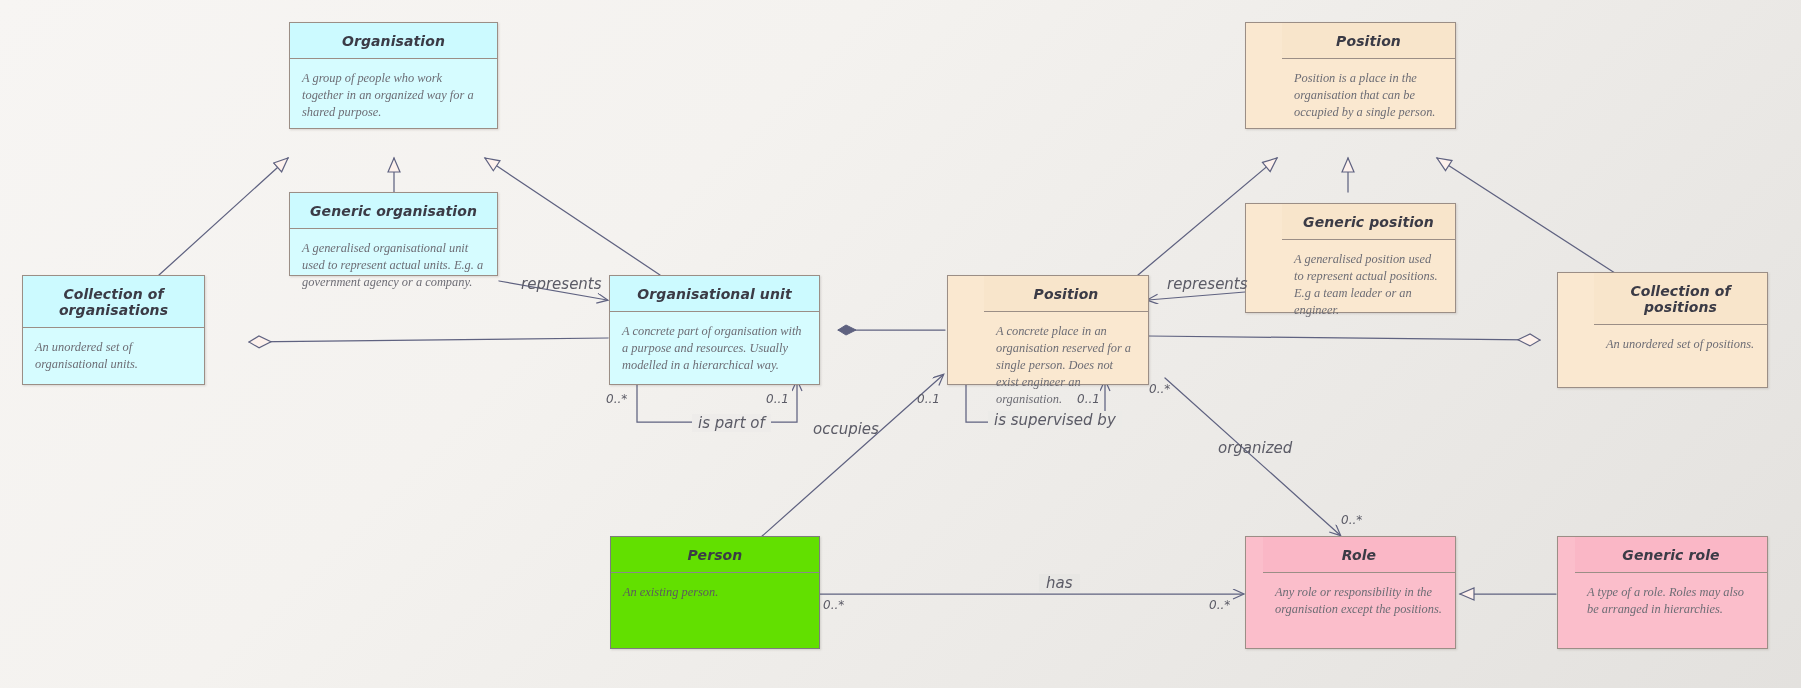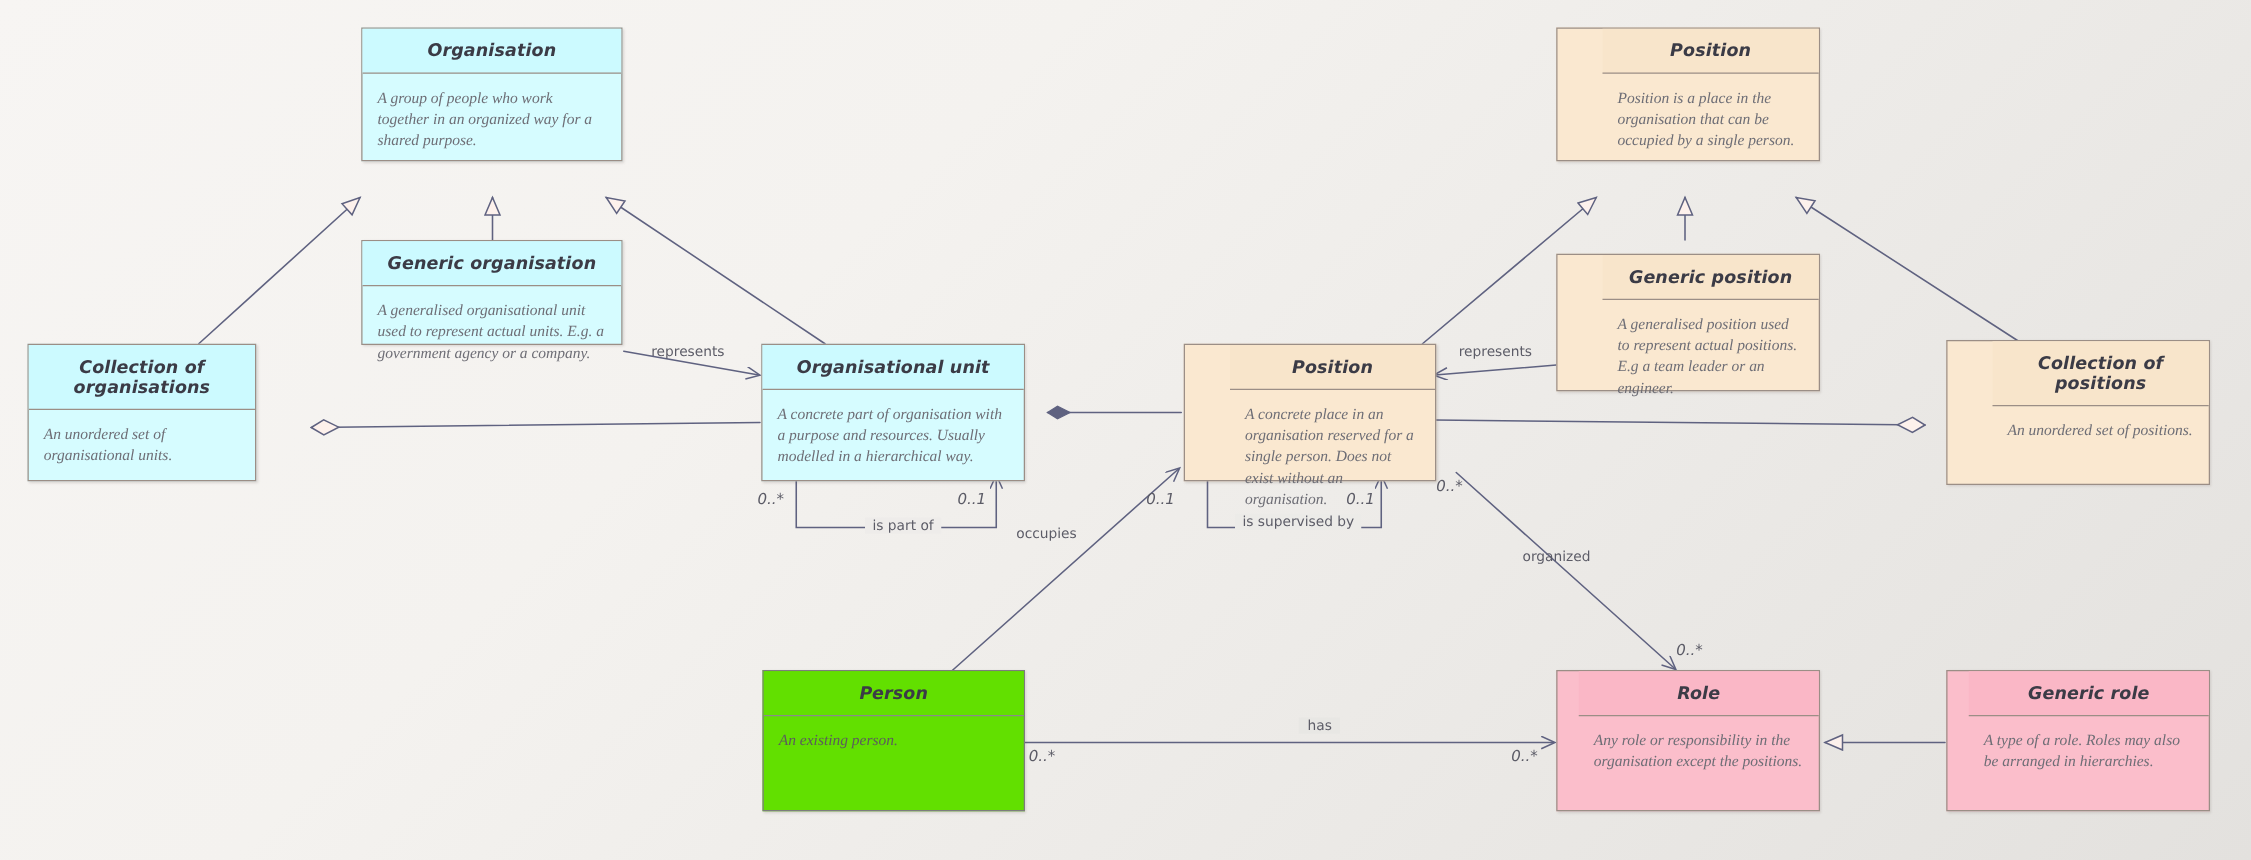--- a/index.html
+++ b/index.html
@@ -59,21 +59,22 @@
   .pal-green { background: #62e000; }
   .pal-green .uml-title { background: #62e000; }
   .pal-green .uml-title, .pal-green .uml-body { border-color: #7d7d7d; }
   .pal-green { border-color: #7d7d7d; }
   .pal-green .uml-title { border-bottom-color: #8a8a8a; }
   .pal-green .uml-body { color: #5c5c5c; }
 
   .edge-label {
     position: absolute;
     font-family: "DejaVu Sans", sans-serif;
-    font-size: 11px;
+    font-style: italic;
+    font-size: 15px;
     color: #5b5b66;
     white-space: nowrap;
     pointer-events: none;
   }
   .mult-label {
     position: absolute;
     font-family: "DejaVu Sans", sans-serif;
     font-style: italic;
     font-size: 12px;
     color: #5b5b66;
@@ -166,21 +167,21 @@
     <div class="uml-body">Position is a place in the organisation that can be occupied by a single person.</div>
   </div>
 
   <div class="uml-class pal-peach" style="left:1245px; top:203px; width:211px; height:110px;">
     <div class="uml-title">Generic position</div>
     <div class="uml-body">A generalised position used to represent actual positions. E.g a team leader or an engineer.</div>
   </div>
 
   <div class="uml-class pal-peach" style="left:947px; top:275px; width:202px; height:110px;">
     <div class="uml-title">Position</div>
-    <div class="uml-body">A concrete place in an organisation reserved for a single person. Does not exist without an organisation.</div>
+    <div class="uml-body">A concrete place in an organisation reserved for a single person. Does not exist engineer an organisation.</div>
   </div>
 
   <div class="uml-class pal-peach" style="left:1557px; top:272px; width:211px; height:116px;">
     <div class="uml-title">Collection of positions</div>
     <div class="uml-body">An unordered set of positions.</div>
   </div>
 
   <div class="uml-class pal-green" style="left:610px; top:536px; width:210px; height:113px;">
     <div class="uml-title">Person</div>
     <div class="uml-body">An existing person.</div>

